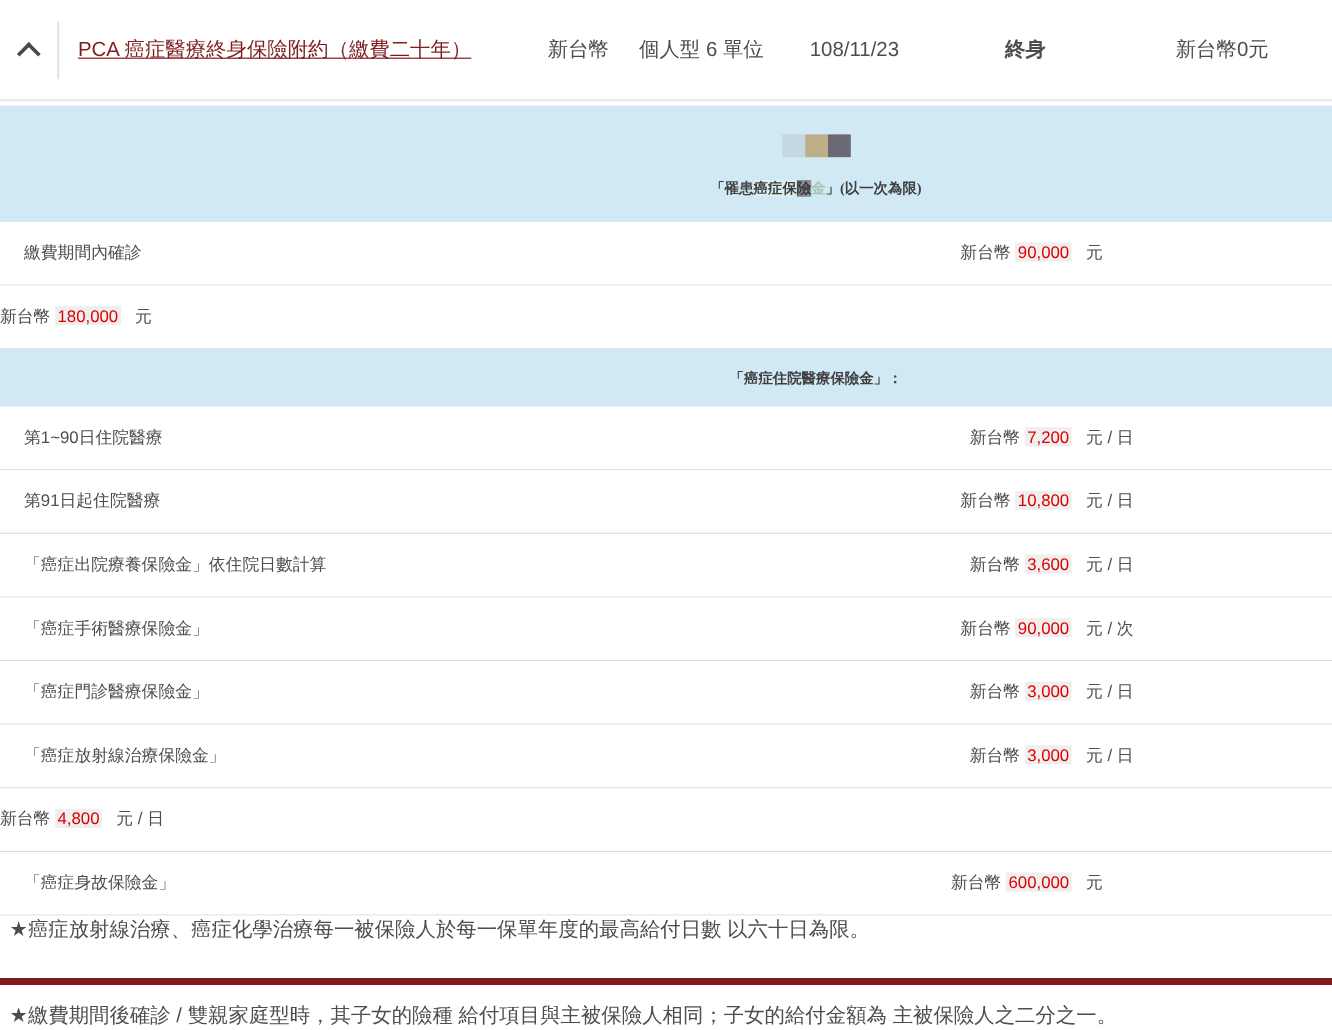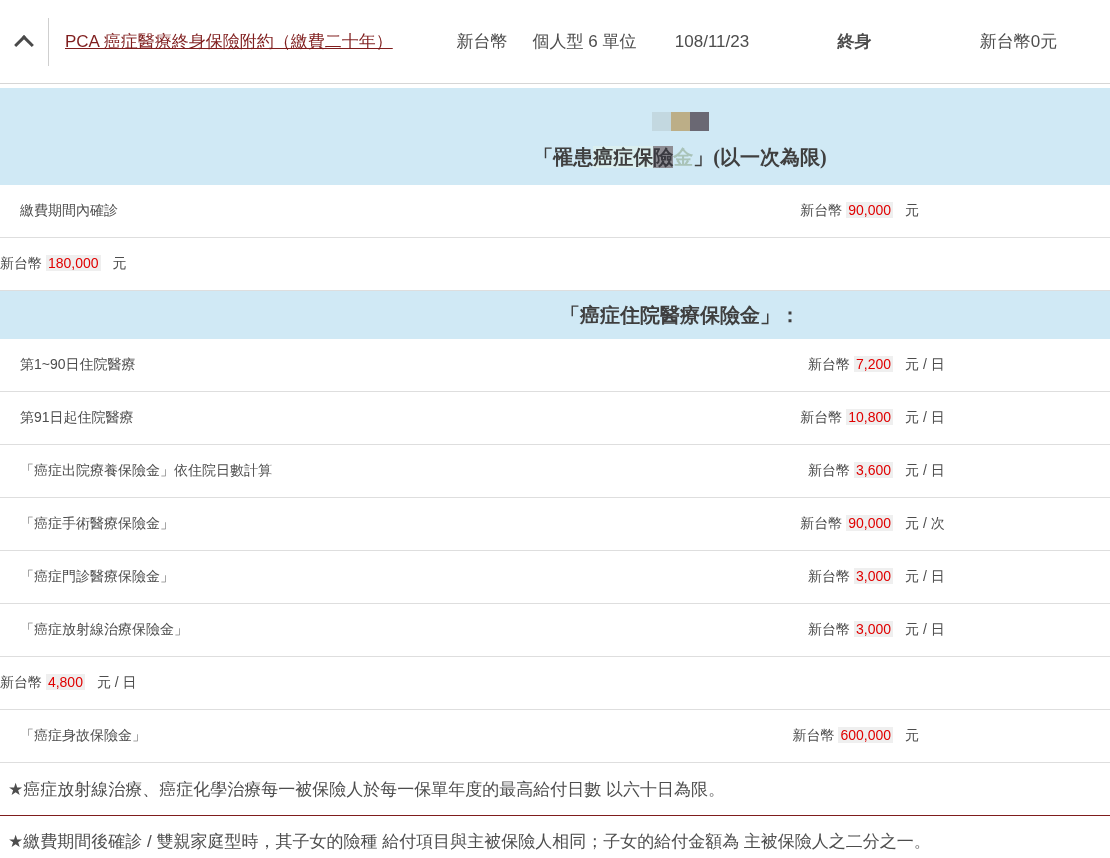--- a/index.html
+++ b/index.html
@@ -32,43 +32,43 @@
   .hcell.premium{flex:1;}
 
   
   .spacer{height:4px;background:#fff;}
   .band{background:#d0e9f5;}
   .band-1{height:97px;}
   .band-center{padding-left:250px;text-align:center;}
   .legend-row{display:flex;justify-content:center;padding-top:24px;}
   .legend-sq{width:19px;height:19px;display:inline-block;}
   .band-caption{
-    margin-top:15px;font-size:20px;font-weight:700;color:#3f3f3f;line-height:22px;font-family:Liberation Serif, serif;
+    margin-top:15px;font-size:12px;font-weight:700;color:#3f3f3f;line-height:22px;font-family:Liberation Serif, serif;
   }
   .cap-tint{background:rgba(228,244,234,0.55);}
   .cap-censored{background:#8e8d93;color:#3a3a40;}
   .cap-faded{color:#a9c3b8;}
   .band-2{height:48px;display:flex;align-items:center;}
   .band-2 .band-caption{margin-top:0;width:100%;}
 
   
   .brow{
     display:flex;align-items:center;
     height:52px;border-bottom:1px solid #dedede;
     font-size:14px;background:#fff;
   }
   .brow .label{flex:1;padding-left:20px;color:#4d4d4d;}
   .brow .value{white-space:nowrap;color:#4d4d4d;}
   .brow .amt{color:#e00000;background:#efefef;padding:0 2px;}
   .brow .unit{flex:0 0 205px;padding-left:12px;color:#4d4d4d;}
 
   
   .note-row{
-    display:flex;align-items:center;height:52px;
-    border-bottom:1px solid #7f1d1d;font-size:17px;color:#4d4d4d;background:#fff;
+    display:flex;align-items:flex-start;height:52px;
+    border-bottom:6px solid #7f1d1d;font-size:17px;color:#4d4d4d;background:#fff;
   }
   .note-row .note-text{padding-left:8px;}
   .note-row.last{border-bottom:none;height:42px;align-items:flex-start;padding-top:14px;}
 </style>
 </head>
 <body>
 
 <div class="policy-row">
   <div class="toggle-cell">
     <span class="chevron-up"></span>

